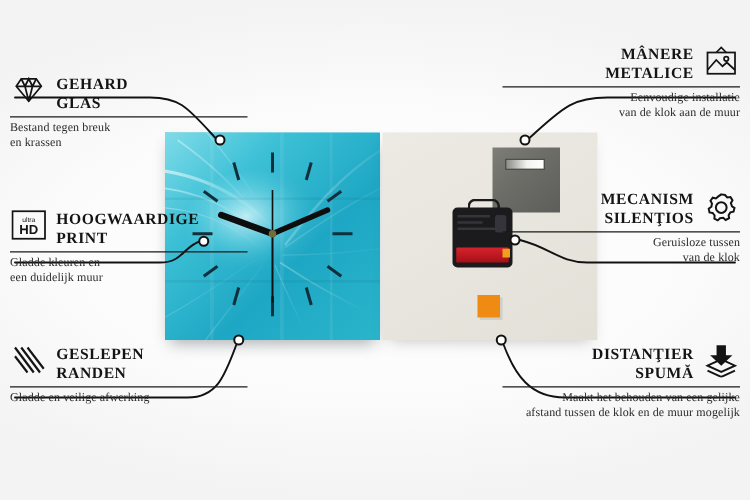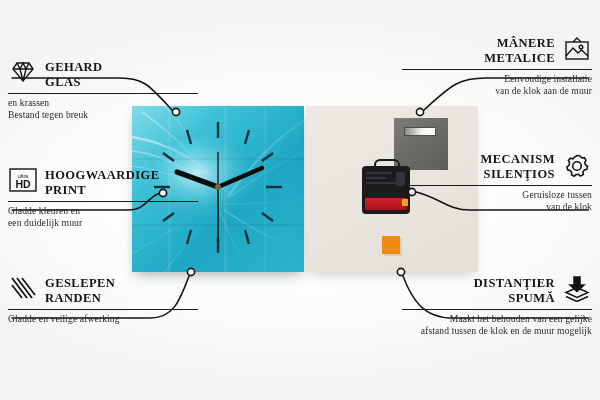--- a/index.html
+++ b/index.html
@@ -230,22 +230,22 @@
           <path d="M3 9 H23 M7 3 L10 9 L13 21 M19 3 L16 9 L13 21 M10 9 L13 3 L16 9"></path>
         </svg>
       </span>
       <div class="title">
         <div>GEHARD</div>
         <div>GLAS</div>
       </div>
     </div>
     <div class="rule"></div>
     <div class="desc">
+      <div>Bestand tegen breuk</div>
       <div>en krassen</div>
-      <div>Bestand tegen breuk</div>
     </div>
   </div>
 
   <div class="feat left" id="feat-print">
     <div class="head">
       <span class="icon">
         <svg width="28" height="24" viewBox="0 0 28 24">
           <rect x="1" y="1" width="26" height="22" fill="none" stroke="#141414" stroke-width="1.4"></rect>
           <text x="14" y="9.5" font-family="Liberation Sans, sans-serif" font-size="5.4" text-anchor="middle" fill="#141414">ultra</text>
           <text x="14" y="19.5" font-family="Liberation Sans, sans-serif" font-size="10.5" font-weight="bold" text-anchor="middle" fill="#141414">HD</text>

